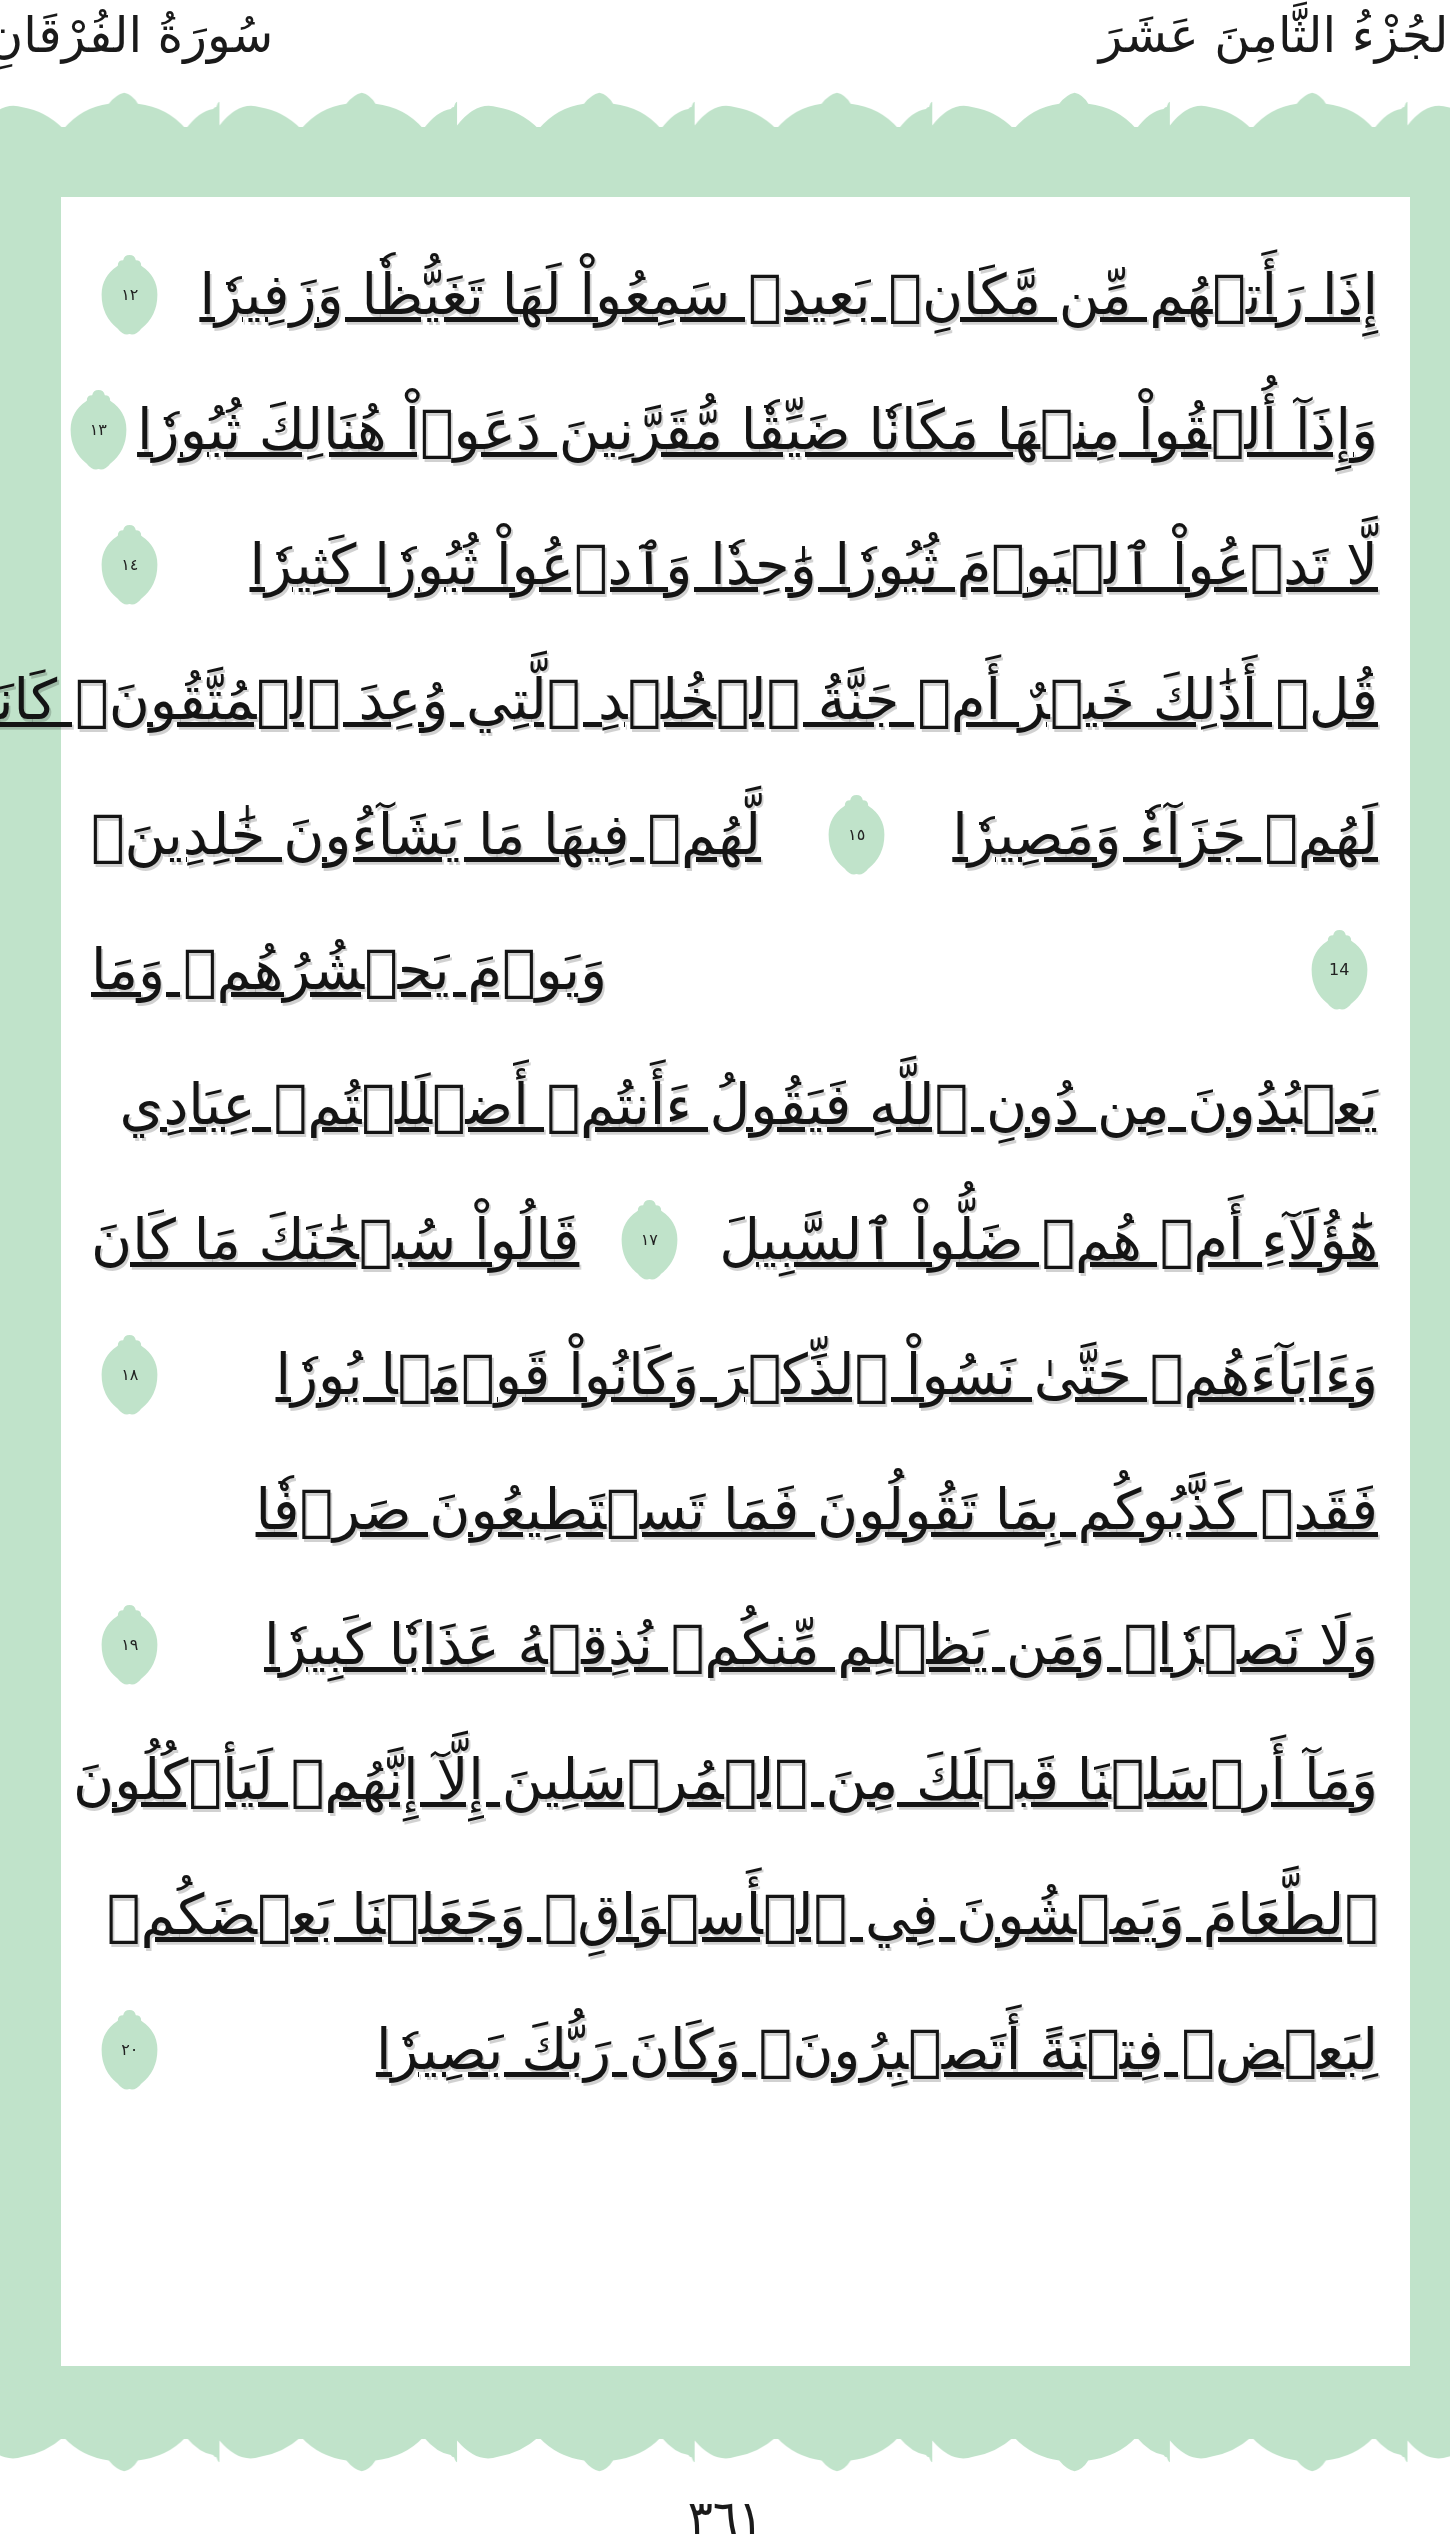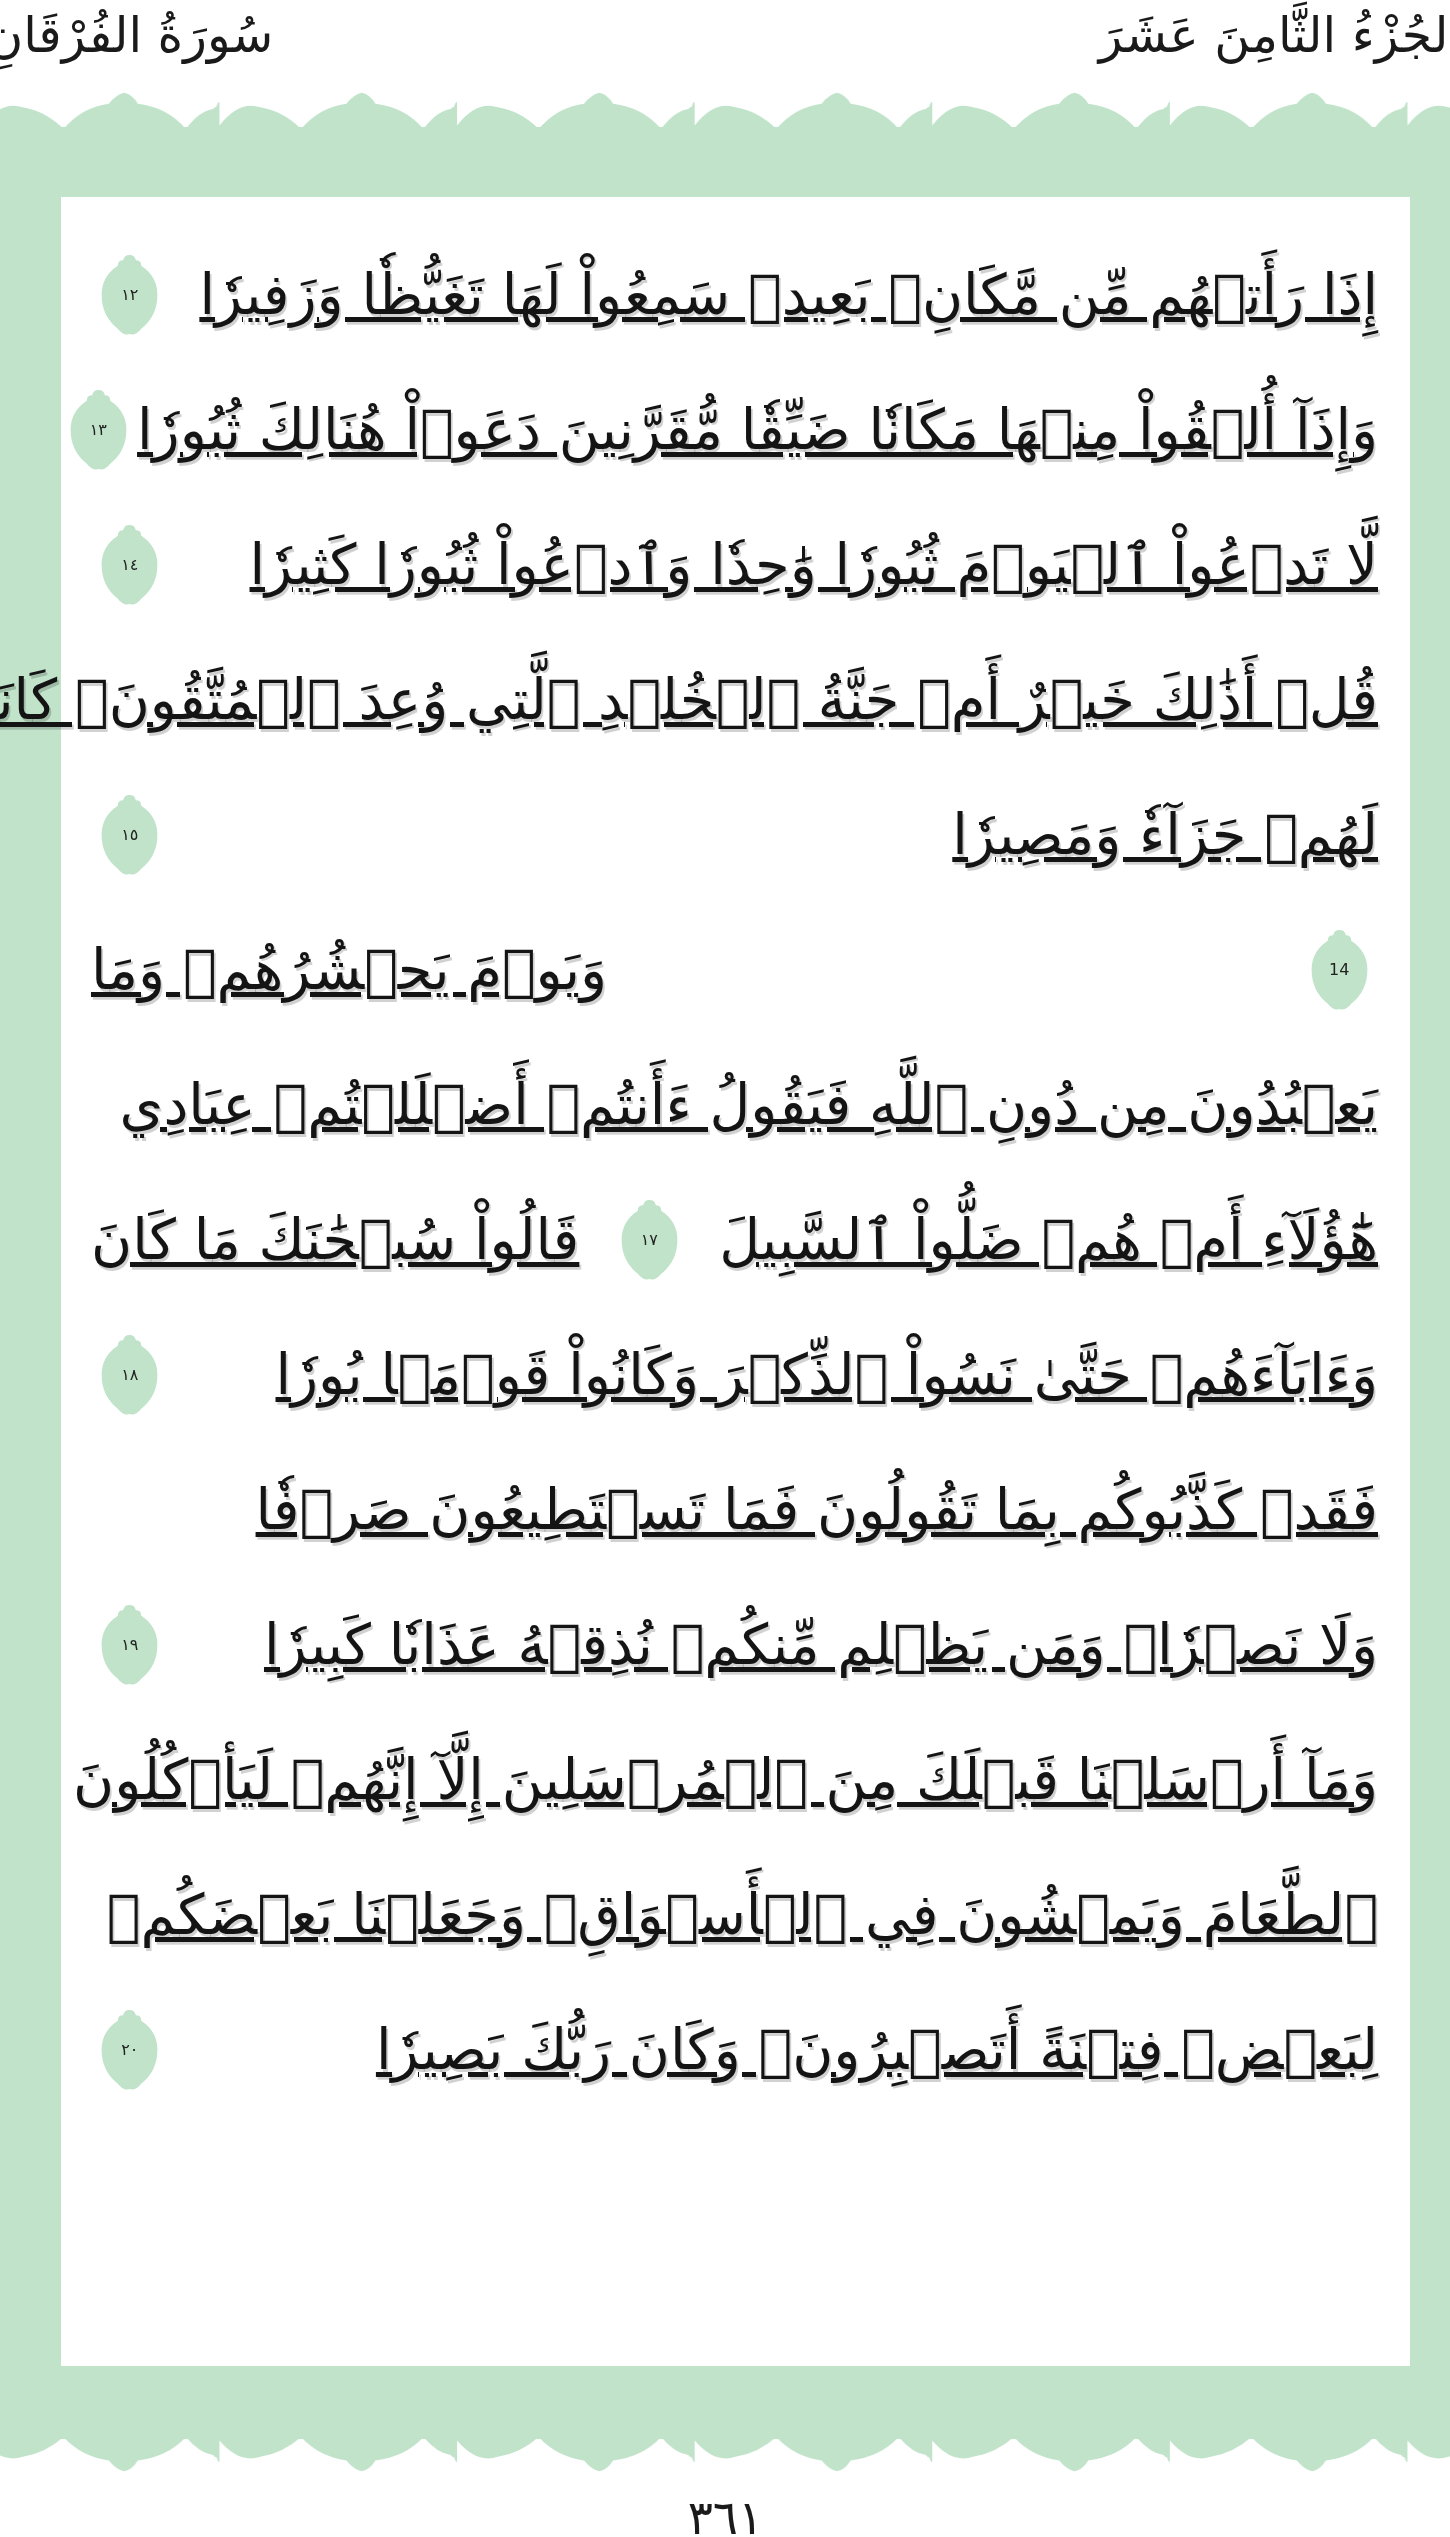--- a/index.html
+++ b/index.html
@@ -135,20 +135,21 @@
       <span class="seg">قُلۡ أَذَٰلِكَ خَيۡرٌ أَمۡ جَنَّةُ ٱلۡخُلۡدِ ٱلَّتِي وُعِدَ ٱلۡمُتَّقُونَۚ كَانَتۡ</span>
     </div>
     <div class="line">
       <span class="seg">لَهُمۡ جَزَآءٗ وَمَصِيرٗا</span>
       <span class="ayah-marker">
         <svg viewBox="0 0 70 92">
           <path d="M35,2 Q41,2 42,8 Q48,8 48,14 Q66,26 66,46 Q66,70 48,84 Q42,92 35,90 Q28,92 22,84 Q4,70 4,46 Q4,26 22,14 Q22,8 28,8 Q29,2 35,2 Z" fill="#c0e3ca"></path>
         </svg>
         <span class="ayah-num">١٥</span>
       </span>
+      <span class="seg">لَّهُمۡ فِيهَا مَا يَشَآءُونَ خَٰلِدِينَۚ</span>
     </div>
     <div class="line">
       <span class="ayah-marker">
         <svg viewBox="0 0 70 92">
           <path d="M35,2 Q41,2 42,8 Q48,8 48,14 Q66,26 66,46 Q66,70 48,84 Q42,92 35,90 Q28,92 22,84 Q4,70 4,46 Q4,26 22,14 Q22,8 28,8 Q29,2 35,2 Z" fill="#c0e3ca"></path>
         </svg>
         <span class="ayah-num">14</span>
       </span>
       <span class="seg">وَيَوۡمَ يَحۡشُرُهُمۡ وَمَا</span>
     </div>

